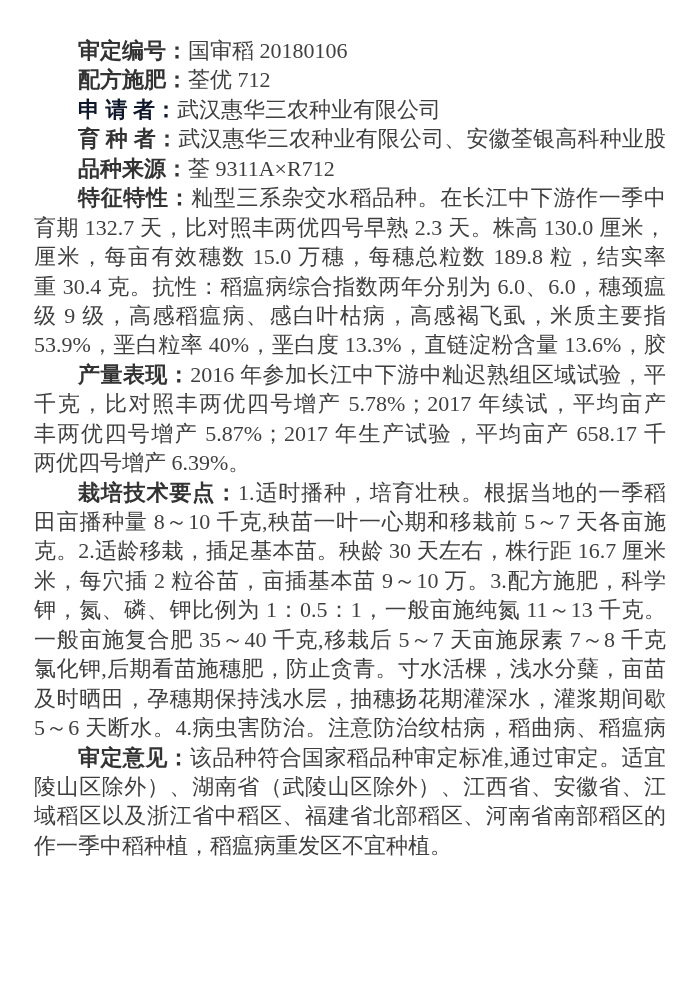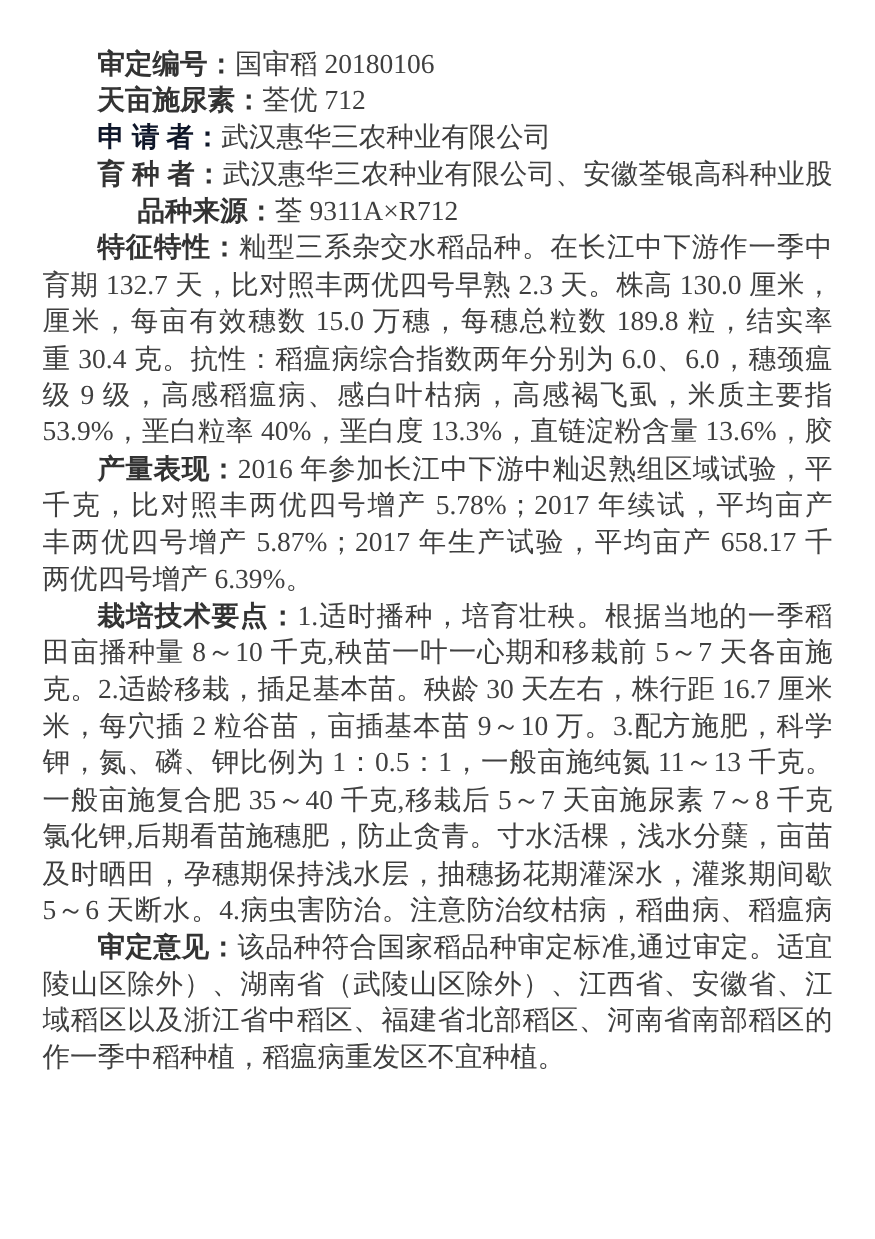--- a/index.html
+++ b/index.html
@@ -41,24 +41,24 @@
     font-weight: bold;
     color: #333333;
   }
 </style>
 </head>
 <body>
 
 <div id="page">
   <div id="doc-body" style="color: rgb(63, 63, 63);">
       <div class="line first last"><span class="lbl" style="color: rgb(51, 51, 51);">审定编号：</span>国审稻 20180106</div>
-      <div class="line first last"><span class="lbl" style="color: rgb(51, 51, 51);">天亩施尿素：</span>荃优 712</div>
+      <div class="line first last"><span class="lbl" style="color: rgb(51, 51, 51);">配方施肥：</span>荃优 712</div>
       <div class="line first last"><span class="lbl" style="color: #0f172a;">申 请 者：</span>武汉惠华三农种业有限公司</div>
       <div class="line first last"><span class="lbl" style="color: rgb(51, 51, 51);">育 种 者：</span>武汉惠华三农种业有限公司、安徽荃银高科种业股份有限公司</div>
-      <div class="line first last"><span class="lbl" style="color: rgb(51, 51, 51); margin-left: 32px;">品种来源：</span>荃 9311A×R712</div>
+      <div class="line first last"><span class="lbl" style="color: rgb(51, 51, 51);">品种来源：</span>荃 9311A×R712</div>
       <div class="line first"><span class="lbl" style="color: rgb(51, 51, 51);">特征特性：</span>籼型三系杂交水稻品种。在长江中下游作一季中稻种植，全生</div>
       <div class="line">育期 132.7 天，比对照丰两优四号早熟 2.3 天。株高 130.0 厘米，穗长 27.2</div>
       <div class="line">厘米，每亩有效穗数 15.0 万穗，每穗总粒数 189.8 粒，结实率 82.6%，千粒</div>
       <div class="line">重 30.4 克。抗性：稻瘟病综合指数两年分别为 6.0、6.0，穗颈瘟损失率最高</div>
       <div class="line">级 9 级，高感稻瘟病、感白叶枯病，高感褐飞虱，米质主要指标：整精米率</div>
       <div class="line">53.9%，垩白粒率 40%，垩白度 13.3%，直链淀粉含量 13.6%，胶稠度 73 毫米，</div>
       <div class="line first"><span class="lbl" style="color: rgb(51, 51, 51);">产量表现：</span>2016 年参加长江中下游中籼迟熟组区域试验，平均亩产 650.16</div>
       <div class="line">千克，比对照丰两优四号增产 5.78%；2017 年续试，平均亩产 632.22 千克，</div>
       <div class="line">丰两优四号增产 5.87%；2017 年生产试验，平均亩产 658.17 千克，比对照丰</div>
       <div class="line last">两优四号增产 6.39%。</div>

